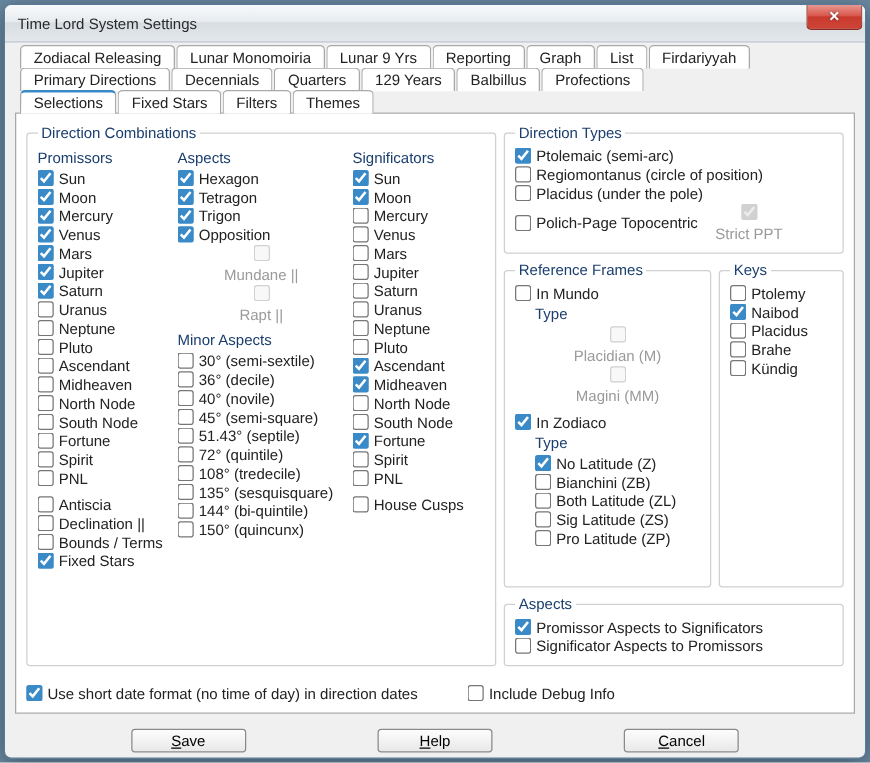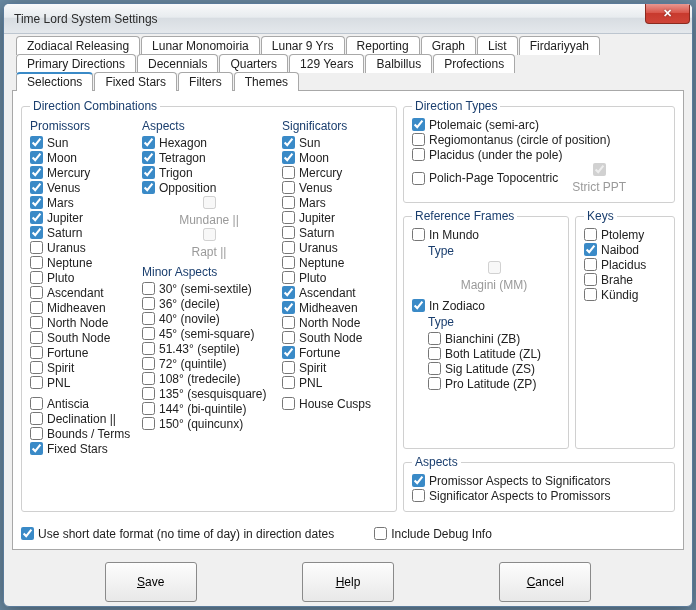--- a/index.html
+++ b/index.html
@@ -180,21 +180,21 @@
     margin-top: 6px;
   }
   
   .btn-row {
     display: flex;
     justify-content: space-around;
     padding: 12px 40px 4px 40px;
   }
   button.win {
     min-width: 92px;
-    height: 40px;
+    height: 19px;
     background: linear-gradient(to bottom, #fdfdfd, #e8e8e8);
     border: 1px solid #8a8a8a;
     border-radius: 3px;
     font-family: inherit;
     font-size: 12px;
     cursor: pointer;
     padding: 0 16px;
   }
   .u { text-decoration: underline; }
   .checkspan { display:inline-block; }
@@ -526,34 +526,42 @@
                     <label class="cb">
                       <input type="checkbox" style="">
                       <span>In Mundo</span>
                     </label>
                   </div>
                 <div class="type-sub">
                   <div class="subhead">Type</div>
                   <div id="ref-mundo-types">
                       <label class="cb disabled">
                         <input type="checkbox" disabled="" style="">
+                        <span>Placidian (M)</span>
+                      </label>
+                      <label class="cb disabled">
+                        <input type="checkbox" disabled="" style="">
                         <span>Magini (MM)</span>
                       </label>
                     </div>
                 </div>
                 <div class="vsep"></div>
                 <div id="ref-inzodiaco">
                     <label class="cb">
                       <input type="checkbox" checked="" style="">
                       <span>In Zodiaco</span>
                     </label>
                   </div>
                 <div class="type-sub">
                   <div class="subhead">Type</div>
                   <div id="ref-zod-types">
+                      <label class="cb">
+                        <input type="checkbox" checked="" style="">
+                        <span>No Latitude (Z)</span>
+                      </label>
                       <label class="cb">
                         <input type="checkbox" style="">
                         <span>Bianchini (ZB)</span>
                       </label>
                       <label class="cb">
                         <input type="checkbox" style="">
                         <span>Both Latitude (ZL)</span>
                       </label>
                       <label class="cb">
                         <input type="checkbox" style="">

